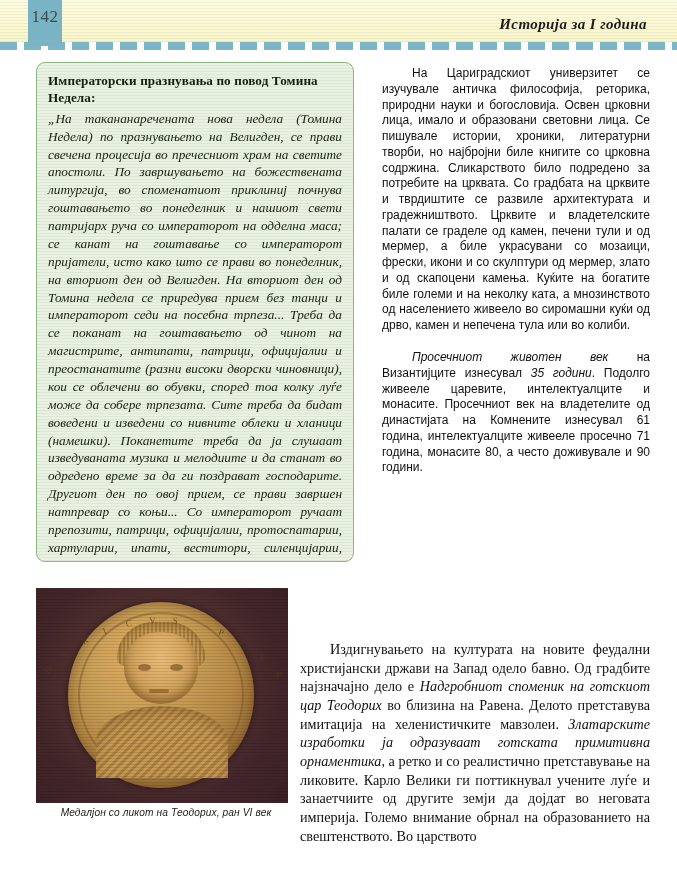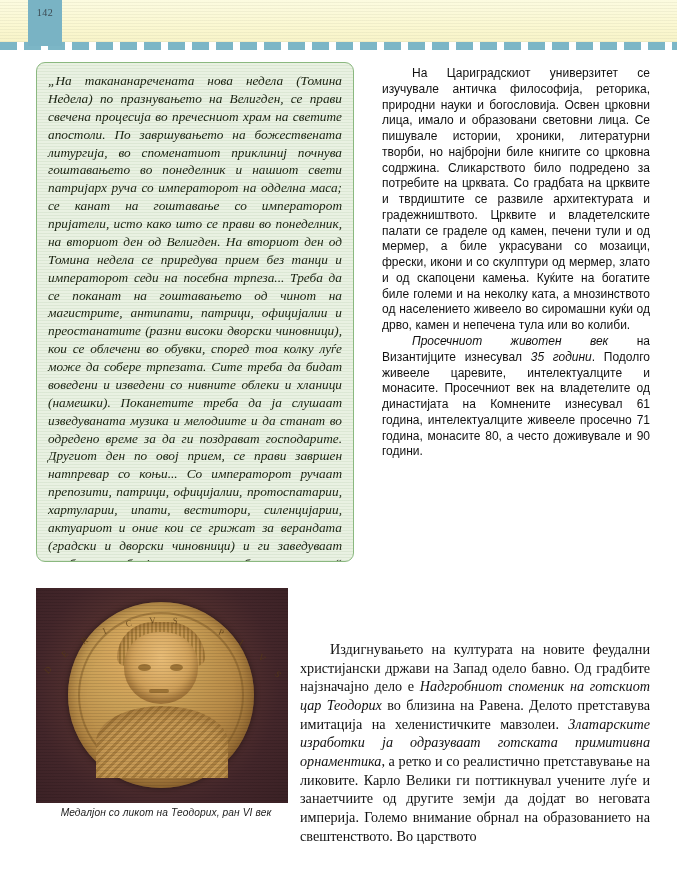--- a/index.html
+++ b/index.html
@@ -46,21 +46,21 @@
     width: 34px; height: 46px;
     background: #79b3c4;
     z-index: 4;
   }
   .page-number {
     position: absolute;
     left: 28px; top: 7px;
     width: 34px;
     text-align: center;
     font-family: "Liberation Serif", serif;
-    font-size: 10px;
+    font-size: 17px;
     color: #3c4a52;
     z-index: 5;
     letter-spacing: 0.5px;
   }
 
   .header-title {
     position: absolute;
     right: 30px; top: 16px;
     font-family: "Liberation Serif", serif;
     font-style: italic;
@@ -247,21 +247,21 @@
   .para {
     font-family: Liberation Sans, sans-serif;
     font-size: 12px;
     line-height: 1.315;
     color: #101010;
     text-align: justify;
     margin: 0;
     text-indent: 30px;
     word-spacing: 0.2px;
   }
-  .para + .para { margin-top: 0; }
+  .para + .para { margin-top: 16px; }
   .para i { font-style: italic; }
 
   .section-heading {
     font-family: "Liberation Serif", serif;
     font-weight: bold;
     font-size: 15.2px;
     color: #0d0d0d;
     text-align: center;
     margin: 28px 0 12px 0;
     letter-spacing: 0.3px;
@@ -284,23 +284,25 @@
 </style>
 </head>
 <body>
 
 <div id="page">
 
   <div class="header-bg"></div>
   <div class="dash-band"></div>
   <div class="page-tab" style="background: rgb(121, 179, 196);"></div>
   <div class="page-number">142</div>
+  <div class="header-title">Историја за I година</div>
 
   <div class="col-left">
     <div class="source-box" style="border-color: rgb(138, 184, 127);">
+      <div class="source-title">Императорски празнувања по повод Томина Недела:</div>
       <div class="source-body">„На такананаречената нова недела (Томина Недела) по празнувањето на Велигден, се прави свечена процесија во пречесниот храм на светите апостоли. По завршувањето на божествената литургија, во споменатиот приклиниј почнува гоштавањето во понеделник и нашиот свети патријарх руча со императорот на одделна маса; се канат на гоштавање со императорот пријатели, исто како што се прави во понеделник, на вториот ден од Велигден. На вториот ден од Томина недела се приредува прием без танци и императорот седи на посебна трпеза... Треба да се поканат на гоштавањето од чинот на магистрите, антипати, патрици, официјалии и преостанатите (разни високи дворски чиновници), кои се облечени во обувки, според тоа колку луѓе може да собере трпезата. Сите треба да бидат воведени и изведени со нивните облеки и хланици (намешки). Поканетите треба да ја слушаат изведуваната музика и мелодиите и да станат во одредено време за да ги поздрават господарите. Другиот ден по овој прием, се прави завршен натпревар со коњи... Со императорот ручаат препозити, патрици, официјалии, протоспатарии, хартуларии, ипати, веститори, силенцијарии, актуариот и оние кои се грижат за верандата (градски и дворски чиновници) и ги заведуваат молбите по број, колку што собира трпезата“ (Константин Порфирогенит, „За церемониите на византискиот двор“).</div>
     </div>
   </div>
 
   <div class="figure">
     <div class="photo">
       <div class="coin">
         <div class="coin-rim"></div>
         <div class="coin-hair"></div>
         <div class="coin-head"></div>

